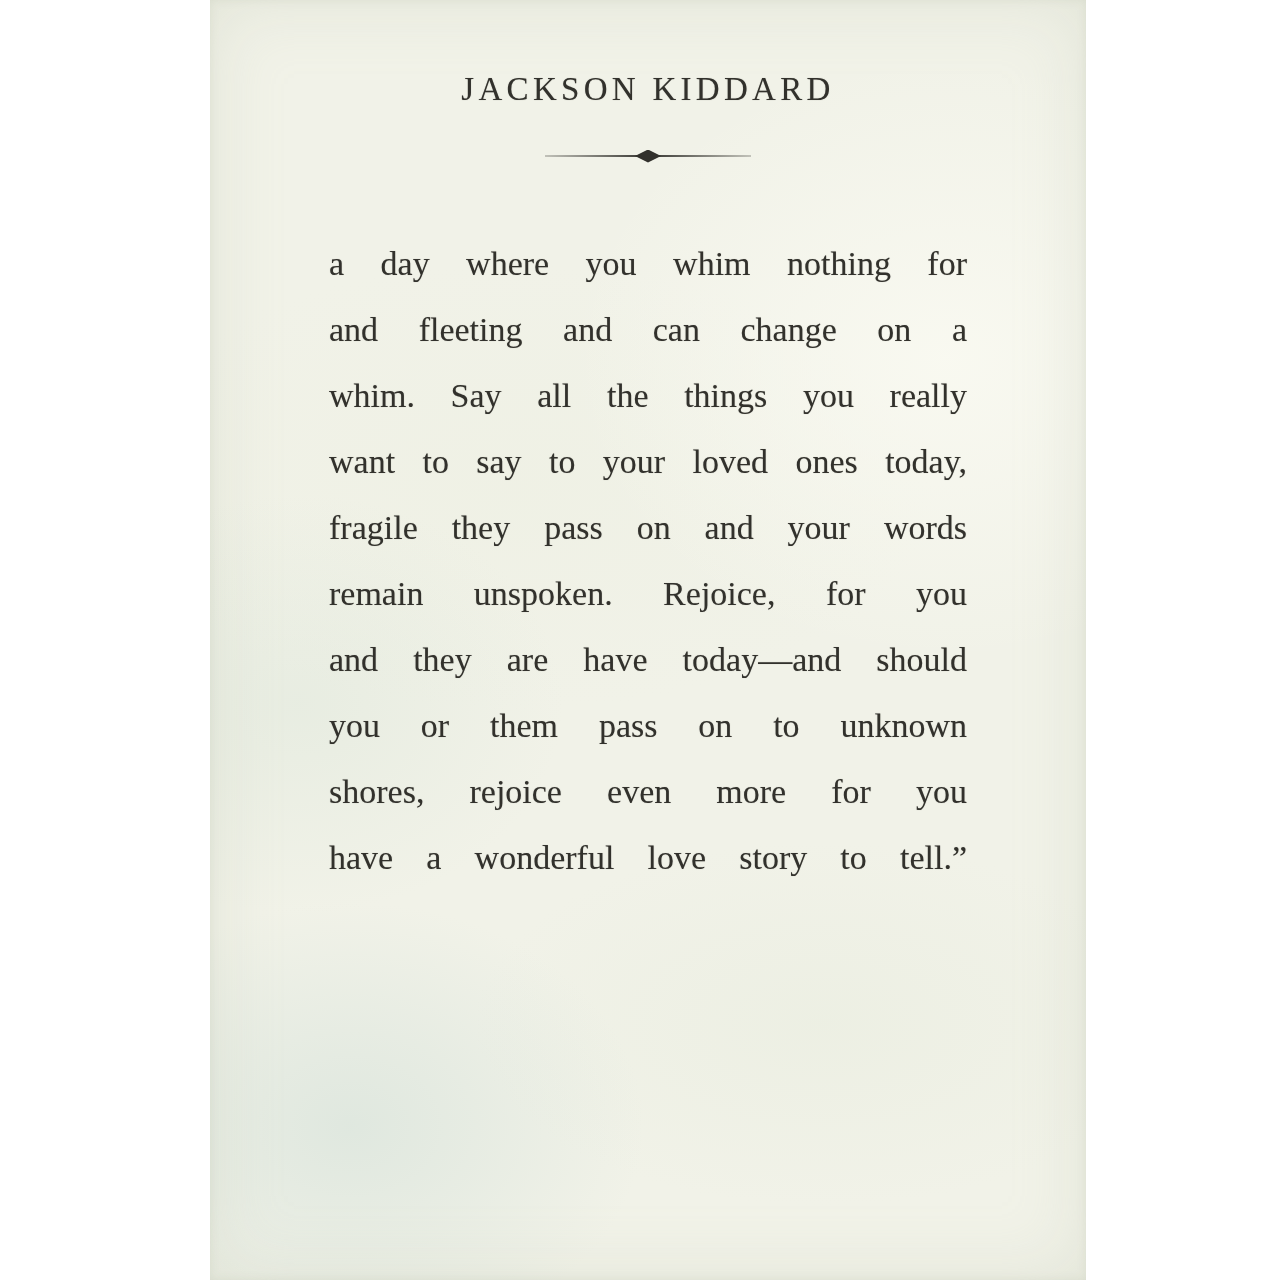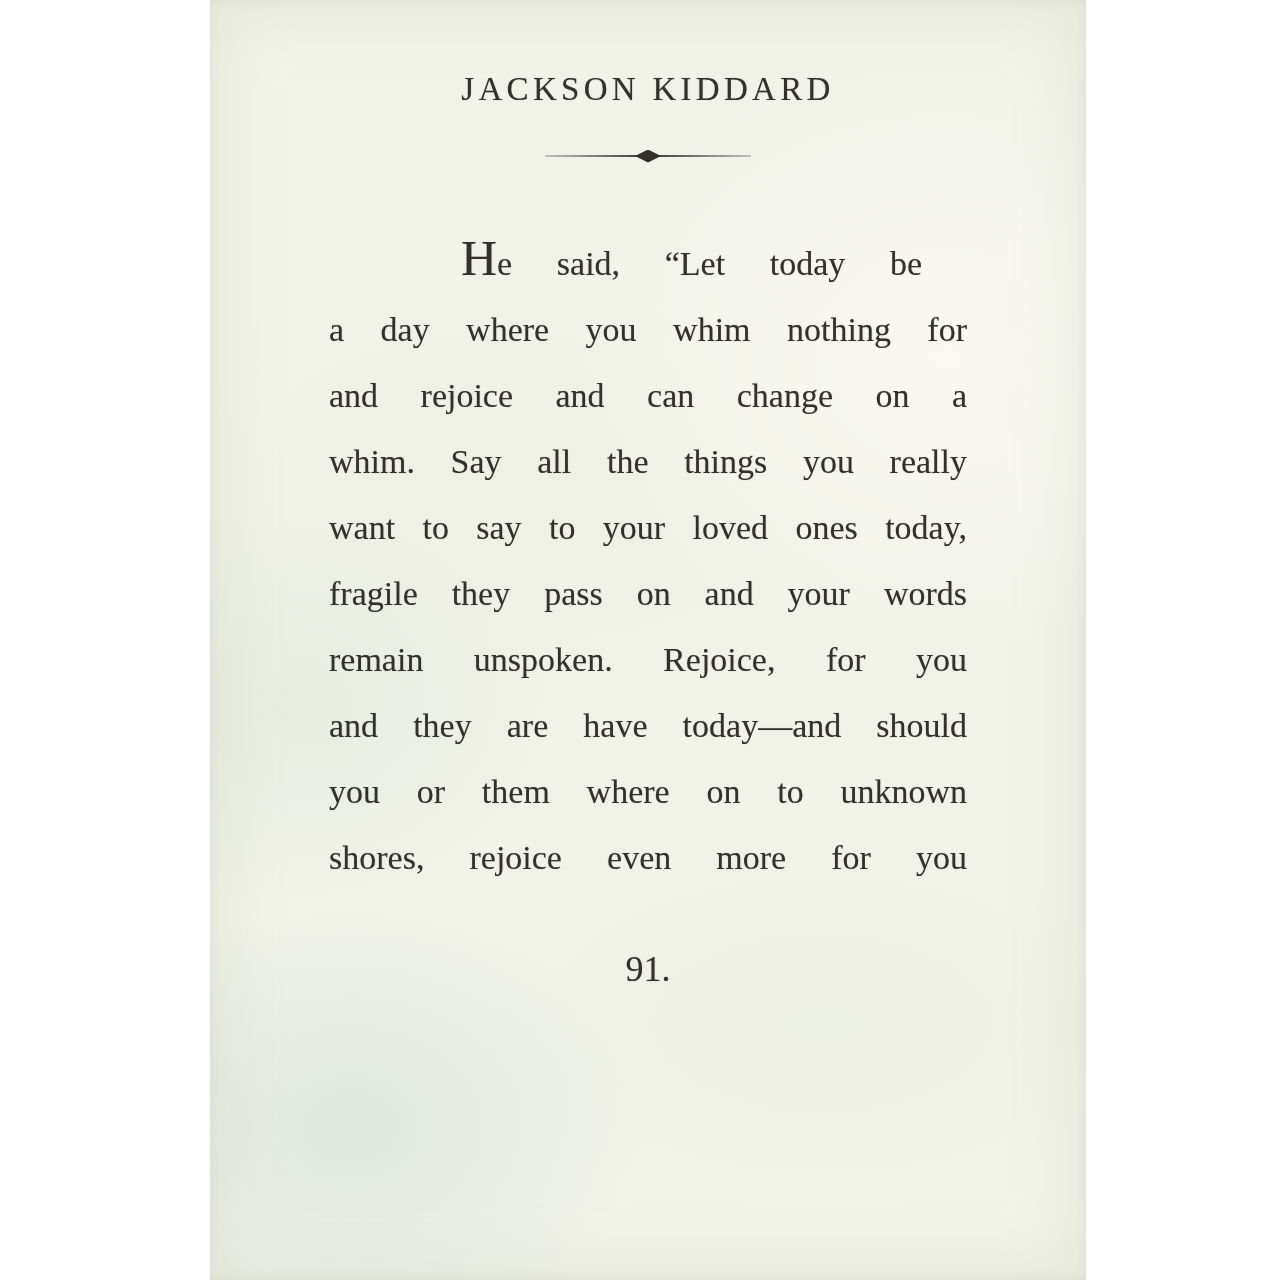--- a/index.html
+++ b/index.html
@@ -99,28 +99,27 @@
 
     <h1 class="author">JACKSON KIDDARD</h1>
 
     <div class="divider">
       <span class="rule"></span>
       <span class="diamond"></span>
       <span class="rule rule-right"></span>
     </div>
 
     <div class="quote">
-      <div class="line first"><span class="initial">H</span><span>e said, “Let today be</span></div>
       <div class="line">a day where you whim nothing for</div>
-      <div class="line">and rejoice and can change on a</div>
+      <div class="line">and fleeting and can change on a</div>
       <div class="line">whim. Say all the things you really</div>
       <div class="line">want to say to your loved ones today,</div>
       <div class="line">fragile they pass on and your words</div>
       <div class="line">remain unspoken. Rejoice, for you</div>
       <div class="line">and they are have today—and should</div>
-      <div class="line">you or them where on to unknown</div>
+      <div class="line">you or them pass on to unknown</div>
       <div class="line">shores, rejoice even more for you</div>
+      <div class="line">have a wonderful love story to tell.”</div>
     </div>
 
-    <div class="pagenum">91.</div>
 
   </div>
 </div>
 
 </body></html>

